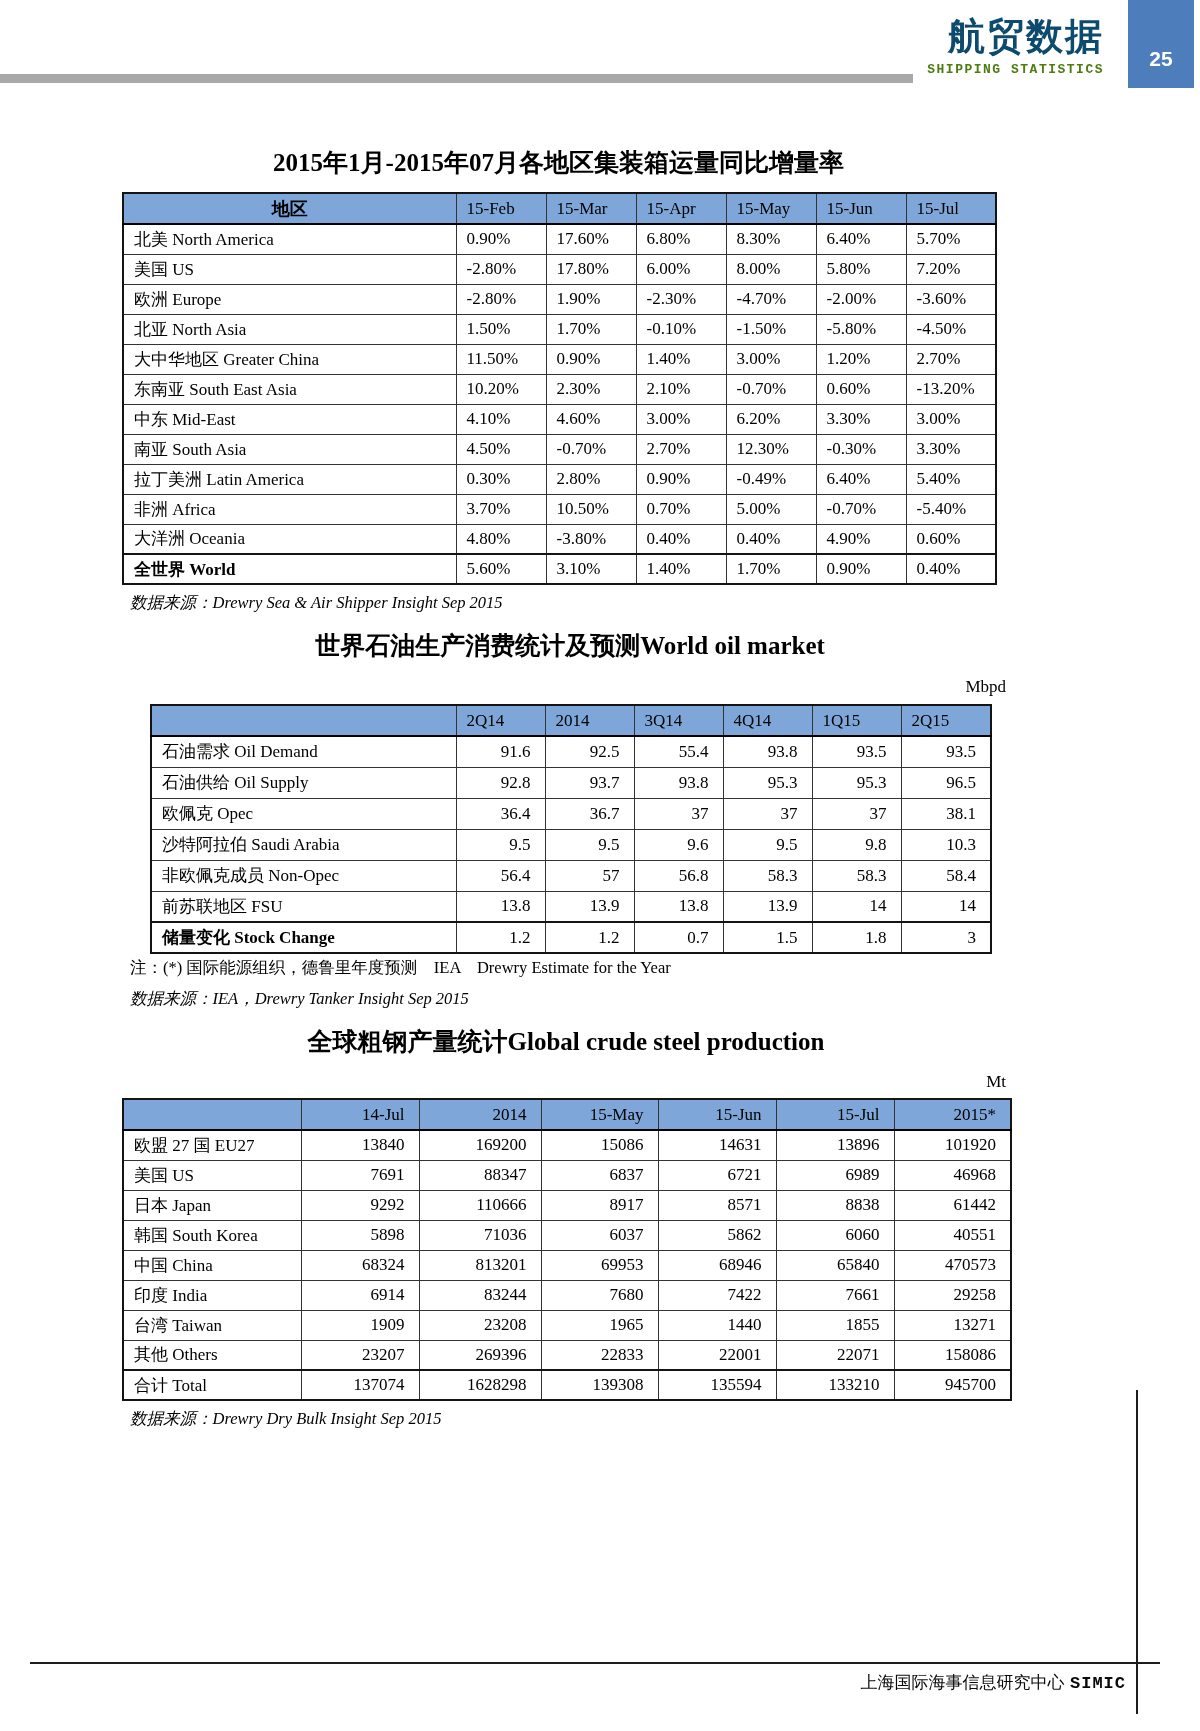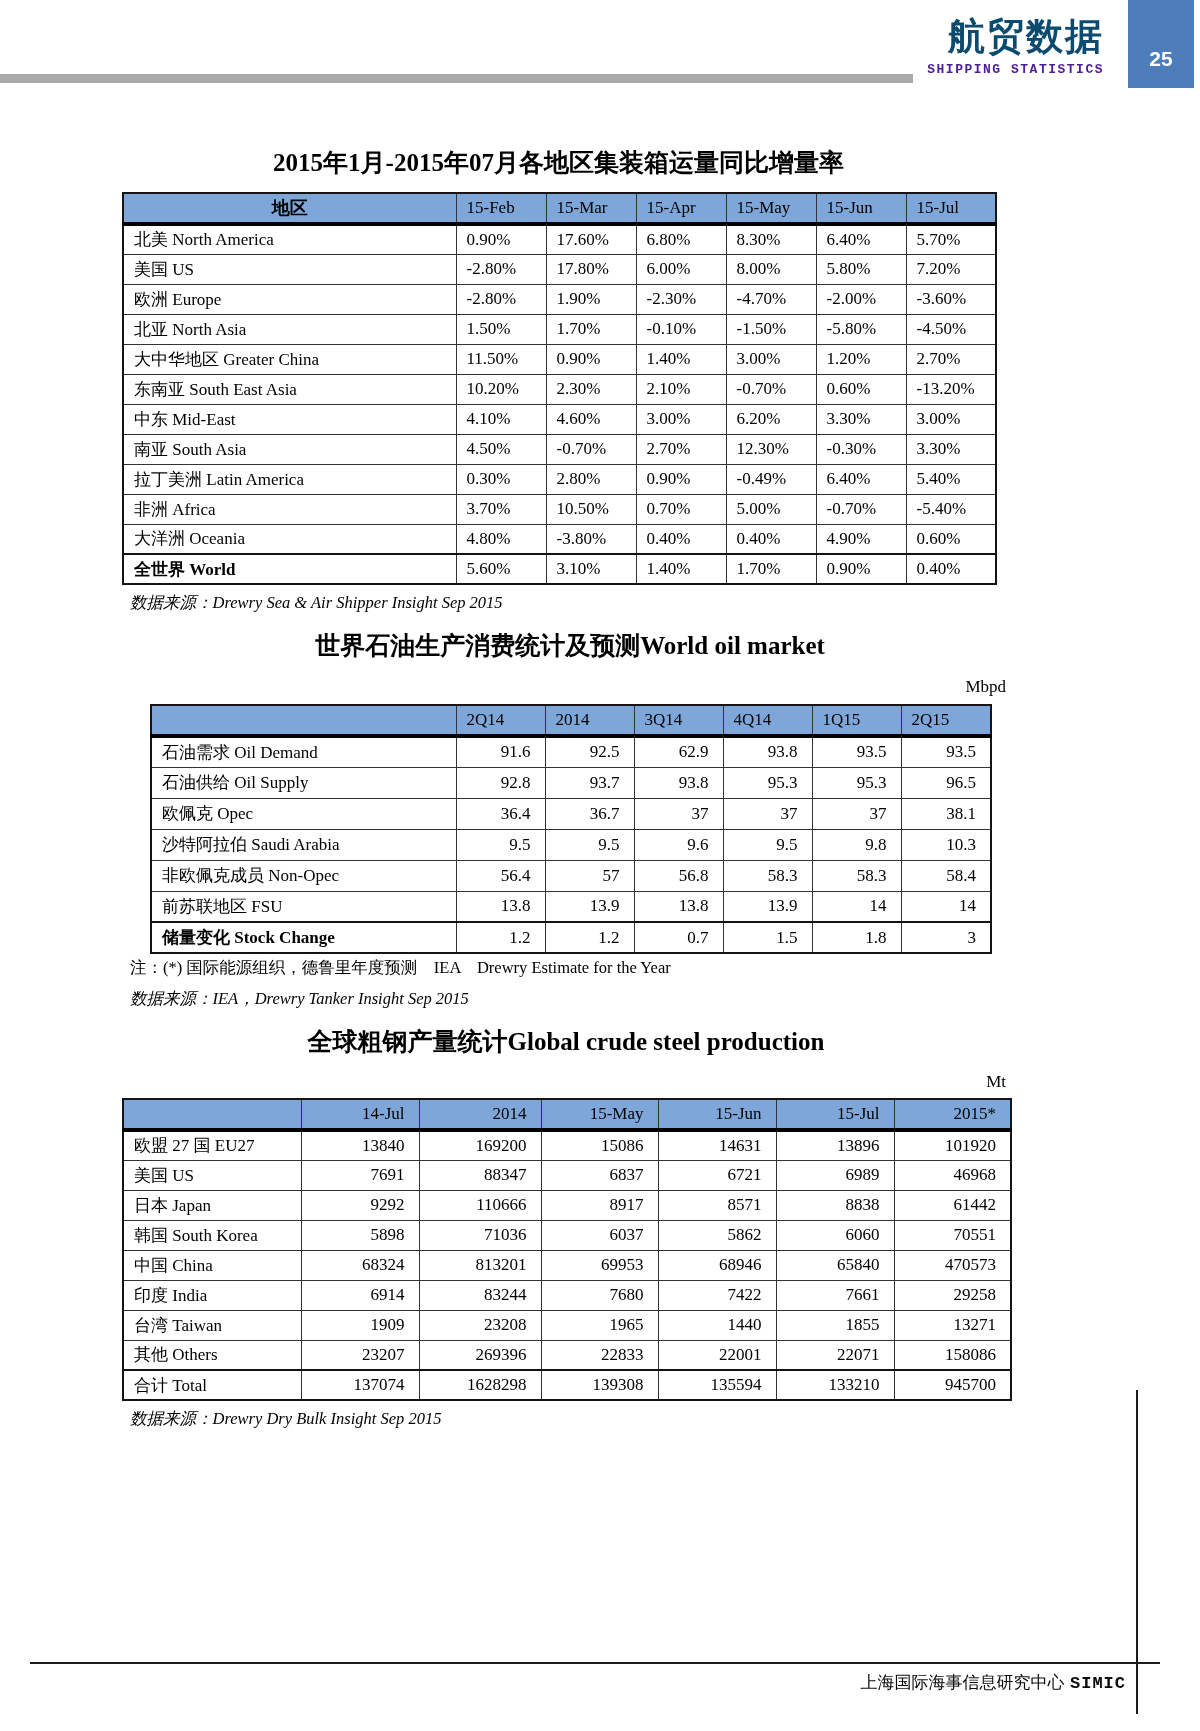--- a/index.html
+++ b/index.html
@@ -12,21 +12,21 @@
 
   
   #bar { left:0; top:74px; width:913px; height:9px; background:#a9a9a9; }
   #brand { left:700px; top:16px; width:404px; text-align:right; }
   #brand-cn {
     font-family:"DejaVu Sans", sans-serif; font-weight:bold; font-size:37px;
     color:#0c4a6e; letter-spacing:2px; line-height:1.15;
   }
   #brand-en {
     font-family:"Liberation Mono", monospace; font-weight:bold; font-size:13px;
-    letter-spacing:1.5px; color:#4c1d95; margin-top:3px;
+    letter-spacing:1.5px; color:#4d7c0f; margin-top:3px;
   }
   #pagebox {
     left:1128px; top:0; width:66px; height:88px; background:#4d7ebb; color:#fff;
     font-family:"Liberation Sans", sans-serif; font-weight:bold; font-size:21px;
     display:flex; align-items:center; justify-content:center; padding-top:30px;
   }
 
   
   .tbl-title { font-size:25px; font-weight:bold; }
   #t1-title { left:122px; top:146px; width:873px; text-align:center; }
@@ -43,21 +43,21 @@
 
   
   #t1-wrap { left:122px; top:192px; width:873px; }
   #t2-wrap { left:150px; top:704px; width:840px; }
   #t3-wrap { left:122px; top:1098px; width:888px; }
   .dtable { border-collapse:collapse; table-layout:fixed; width:100%; border:2px solid #141414; }
   .dtable th, .dtable td {
     border:1px solid #333; font-size:17px; font-weight:normal;
     padding:2px 10px; vertical-align:middle; overflow:hidden; white-space:nowrap;
   }
-  .dtable thead th { background:#7ea6d8; border-bottom:4px solid #000000; height:31px;margin-top:48px; }
+  .dtable thead th { background:#7ea6d8; border-bottom:2px solid #000000; height:31px;margin-top:48px; }
   .dtable tbody td { height:30px; background:#fff; }
   .dtable tbody tr:last-child td { border-top:2px solid #141414; }
   .t1 thead th, .t1 tbody td { text-align:left; }
   .t1 thead th:first-child { text-align:center; font-weight:bold; font-size:18px; }
   .t2 thead th { text-align:left; }
   .t2 tbody td { height:31px; text-align:right; padding-right:14px; }
   .t2 tbody td:first-child, .t3 tbody td:first-child { text-align:left; padding-right:10px; }
   .t3 tbody td { text-align:right; padding-right:14px; }
   .t3 thead th { text-align:right; padding-right:14px; }
   .t3 thead th:first-child { text-align:left; }
@@ -243,21 +243,21 @@
           <th>4Q14</th>
           <th>1Q15</th>
           <th>2Q15</th>
         </tr>
       </thead>
     <tbody>
         <tr>
           <td>石油需求 Oil Demand</td>
           <td>91.6</td>
           <td>92.5</td>
-          <td>62.9</td>
+          <td>55.4</td>
           <td>93.8</td>
           <td>93.5</td>
           <td>93.5</td>
         </tr>
         <tr>
           <td>石油供给 Oil Supply</td>
           <td>92.8</td>
           <td>93.7</td>
           <td>93.8</td>
           <td>95.3</td>
@@ -367,21 +367,21 @@
           <td>8838</td>
           <td>61442</td>
         </tr>
         <tr>
           <td>韩国 South Korea</td>
           <td>5898</td>
           <td>71036</td>
           <td>6037</td>
           <td>5862</td>
           <td>6060</td>
-          <td>70551</td>
+          <td>40551</td>
         </tr>
         <tr>
           <td>中国 China</td>
           <td>68324</td>
           <td>813201</td>
           <td>69953</td>
           <td>68946</td>
           <td>65840</td>
           <td>470573</td>
         </tr>

